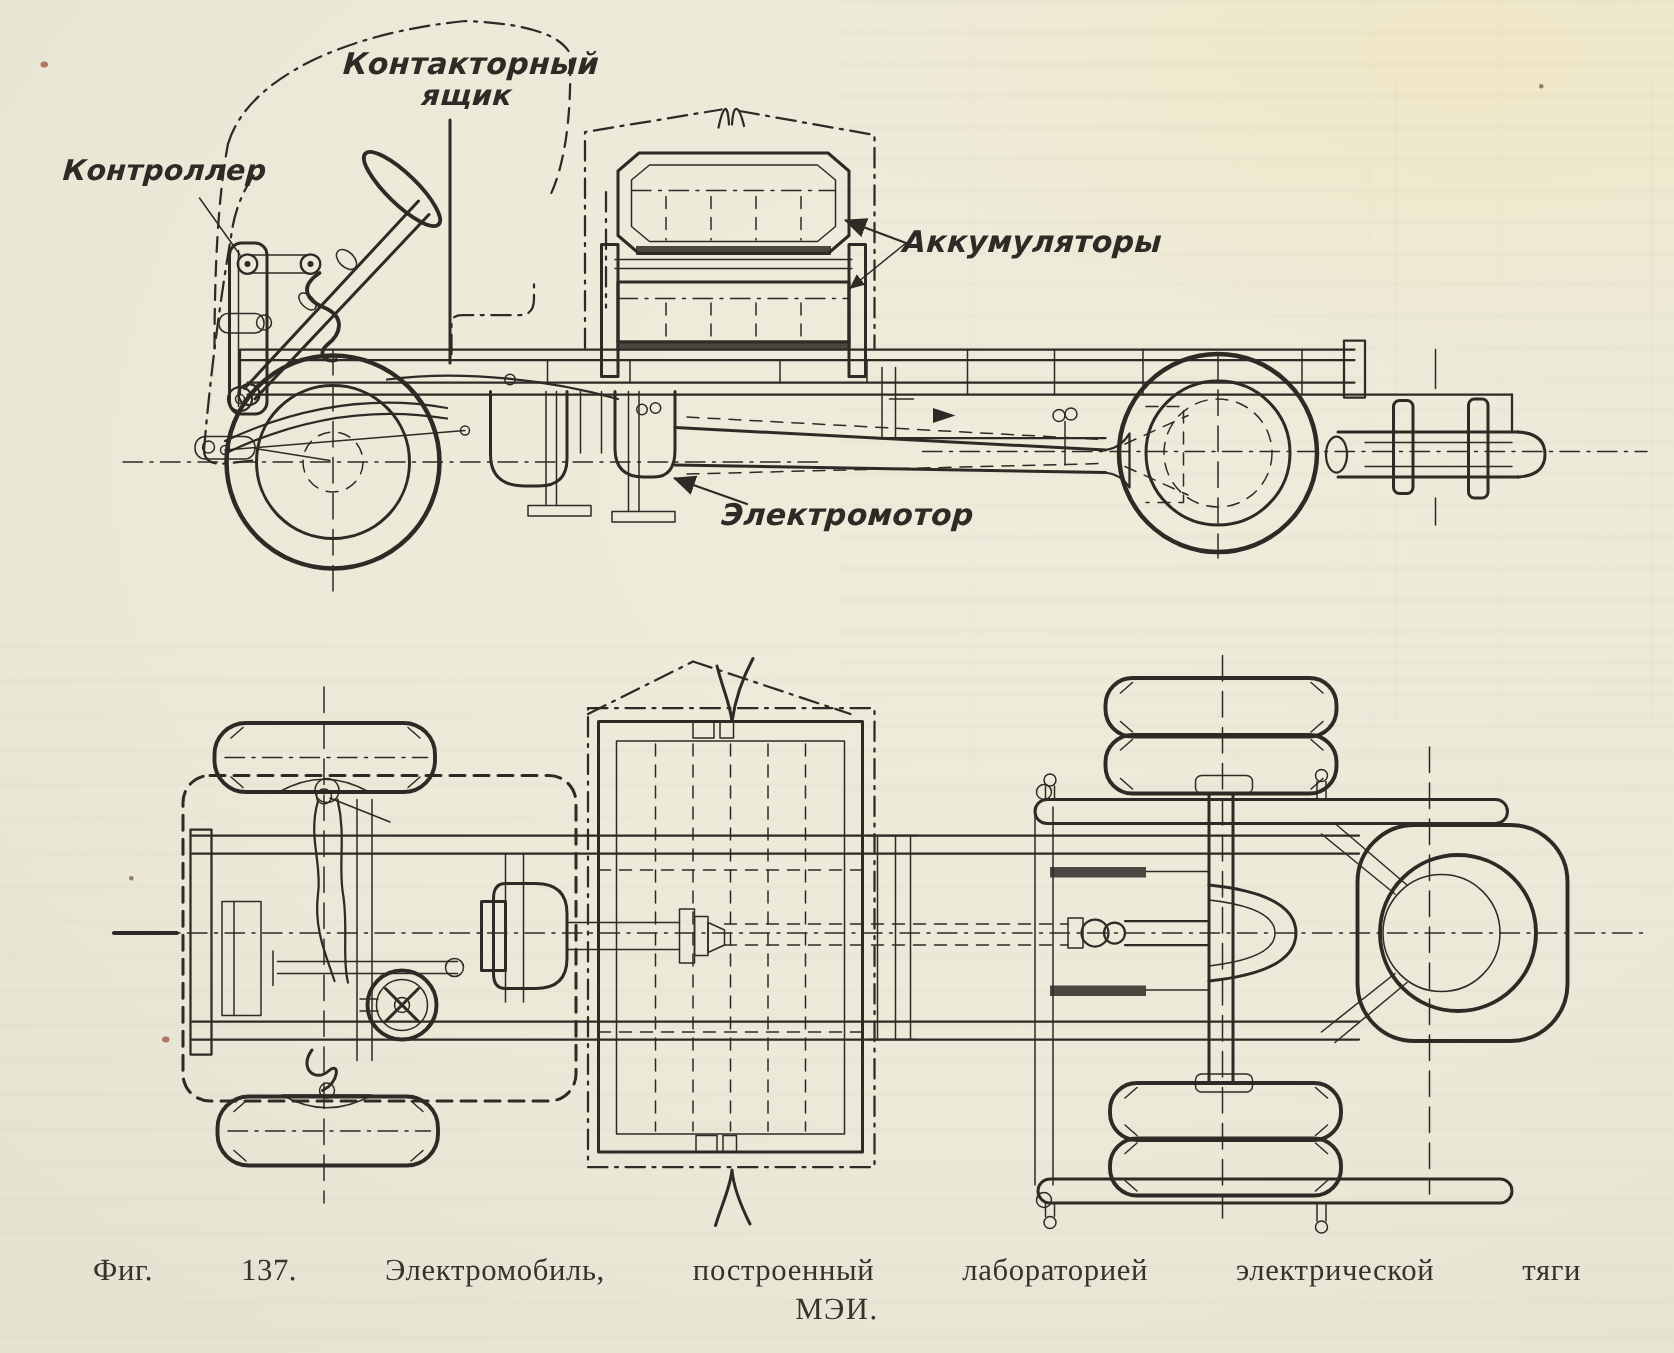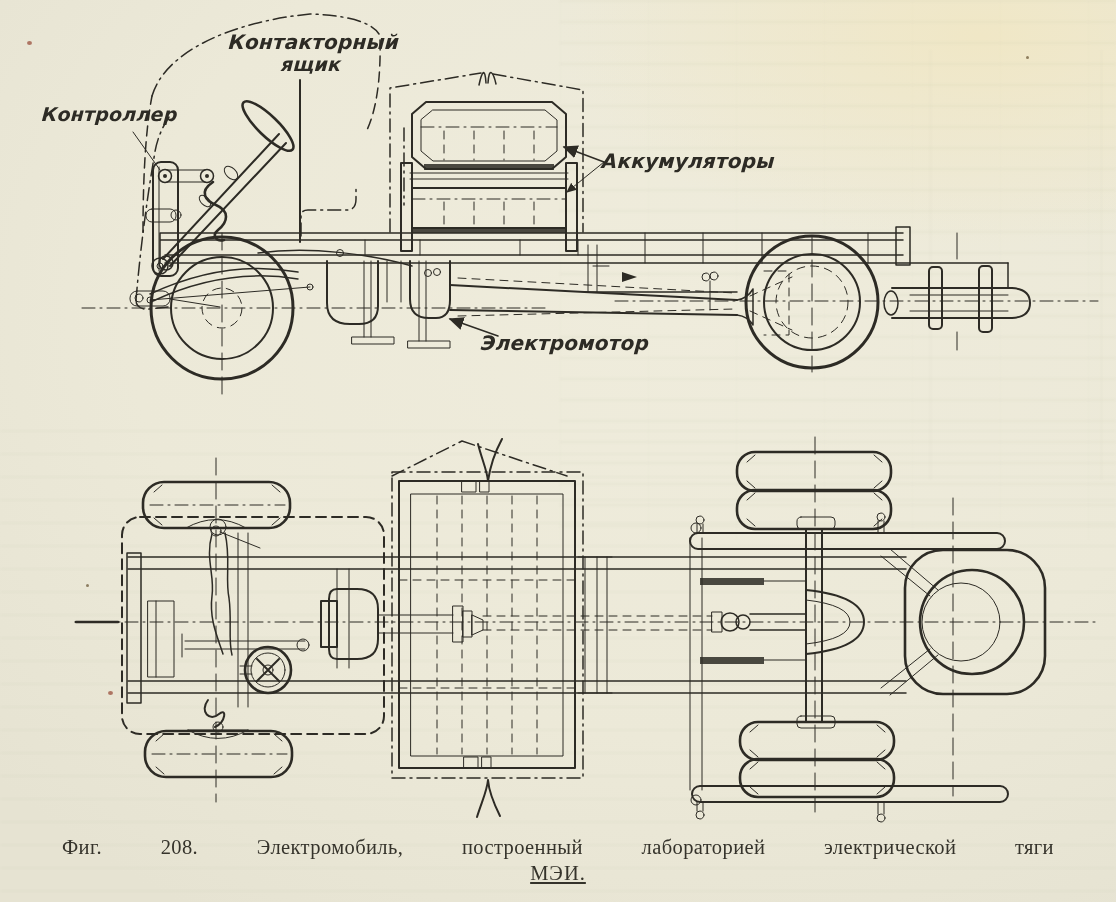--- a/index.html
+++ b/index.html
@@ -39,21 +39,21 @@
     position:absolute; color:var(--ink);
     font-family:"DejaVu Sans",sans-serif; font-style:italic; font-weight:bold;
     font-size:20px; letter-spacing:.2px; white-space:nowrap; transform:skewX(-4deg);
   }
   .hand-center{text-align:center; white-space:normal; line-height:22px;}
   .caption{
     position:absolute; left:0; top:836px; width:1116px; color:#35332b;
     font-family:"Liberation Serif","DejaVu Serif",serif; font-size:20.5px;
   }
   .cap1{width:992px; margin:0 auto; text-align:justify; text-align-last:justify; letter-spacing:.4px;}
-  .cap2{text-align:center; margin-top:3px; letter-spacing:1px;text-decoration:underline;}
+  .cap2{text-align:center; margin-top:3px; letter-spacing:1px;}
 </style>
 </head>
 <body>
 
 <div id="page">
 
   <div class="bleed bleed-a"></div>
   <div class="bleed bleed-b"></div>
   <div class="bleed bleed-c"></div>
 
@@ -314,21 +314,21 @@
 
   <div class="hand hand-center" style="left:228px; top:31px; width:168px;">
     <div>Контакторный</div>
     <div style="font-size:19px;">ящик</div>
   </div>
   <div class="hand" style="left:42px; top:103px; font-size:19px;">Контроллер</div>
   <div class="hand" style="left:602px; top:149px;">Аккумуляторы</div>
   <div class="hand" style="left:481px; top:331px;">Электромотор</div>
 
   <div class="caption">
-    <div class="cap1">Фиг. 208. Электромобиль, построенный лабораторией электрической тяги</div>
+    <div class="cap1">Фиг. 137. Электромобиль, построенный лабораторией электрической тяги</div>
     <div class="cap2">МЭИ.</div>
   </div>
 
   <div class="speck" style="left:27px; top:41px;"></div>
   <div class="speck" style="left:108px; top:691px;"></div>
   <div class="speck s2" style="left:1026px; top:56px;"></div>
   <div class="speck s2" style="left:86px; top:584px;"></div>
 </div>
 
 </body></html>

